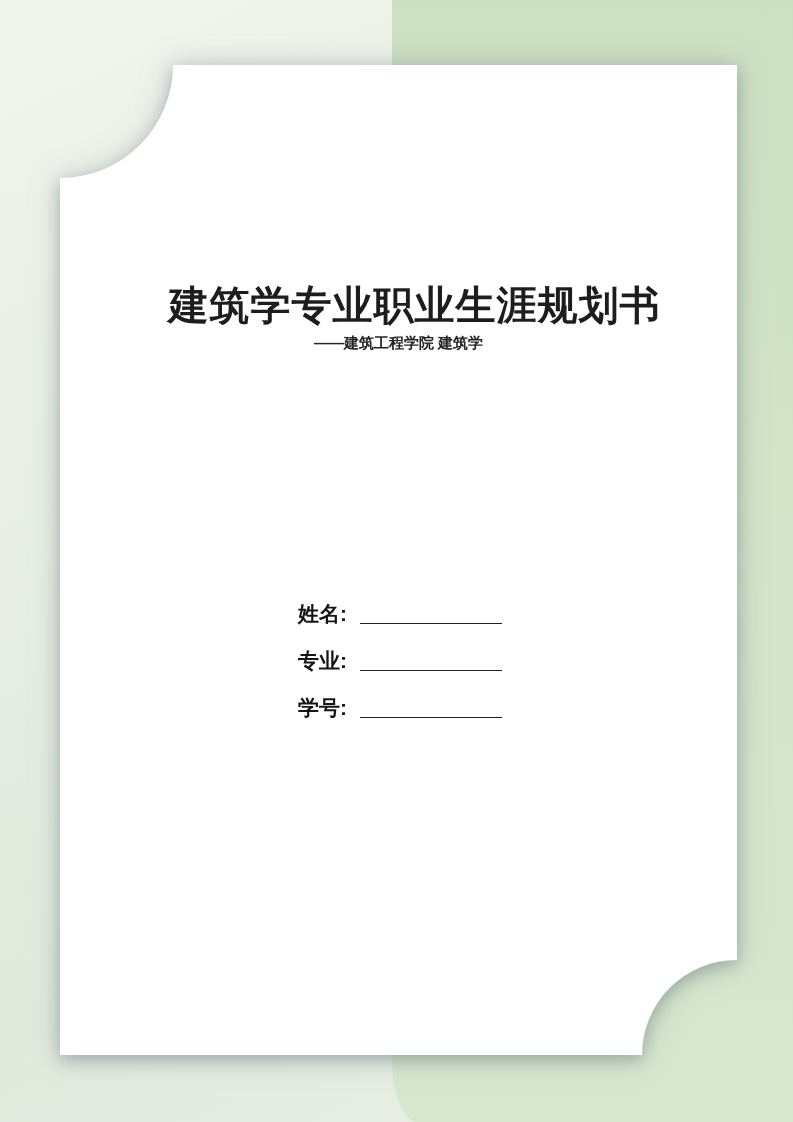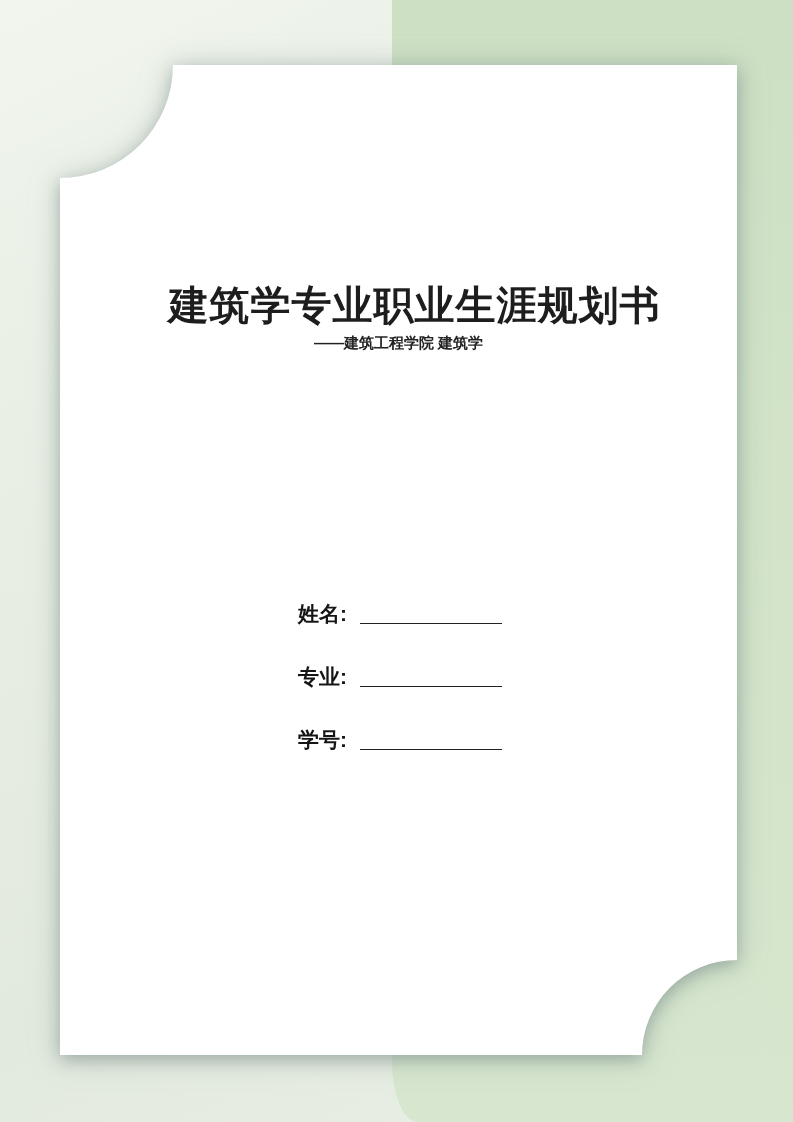--- a/index.html
+++ b/index.html
@@ -74,21 +74,21 @@
     color: #222222;
     line-height: 20px;
   }
 
   .fields {
     position: absolute;
     left: 238px;
     top: 536px;
     display: flex;
     flex-direction: column;
-    gap: 37px;
+    gap: 21px;
   }
 
   .field-row {
     display: flex;
     align-items: flex-end;
     height: 26px;
   }
 
   .field-label {
     font-size: 21px;

